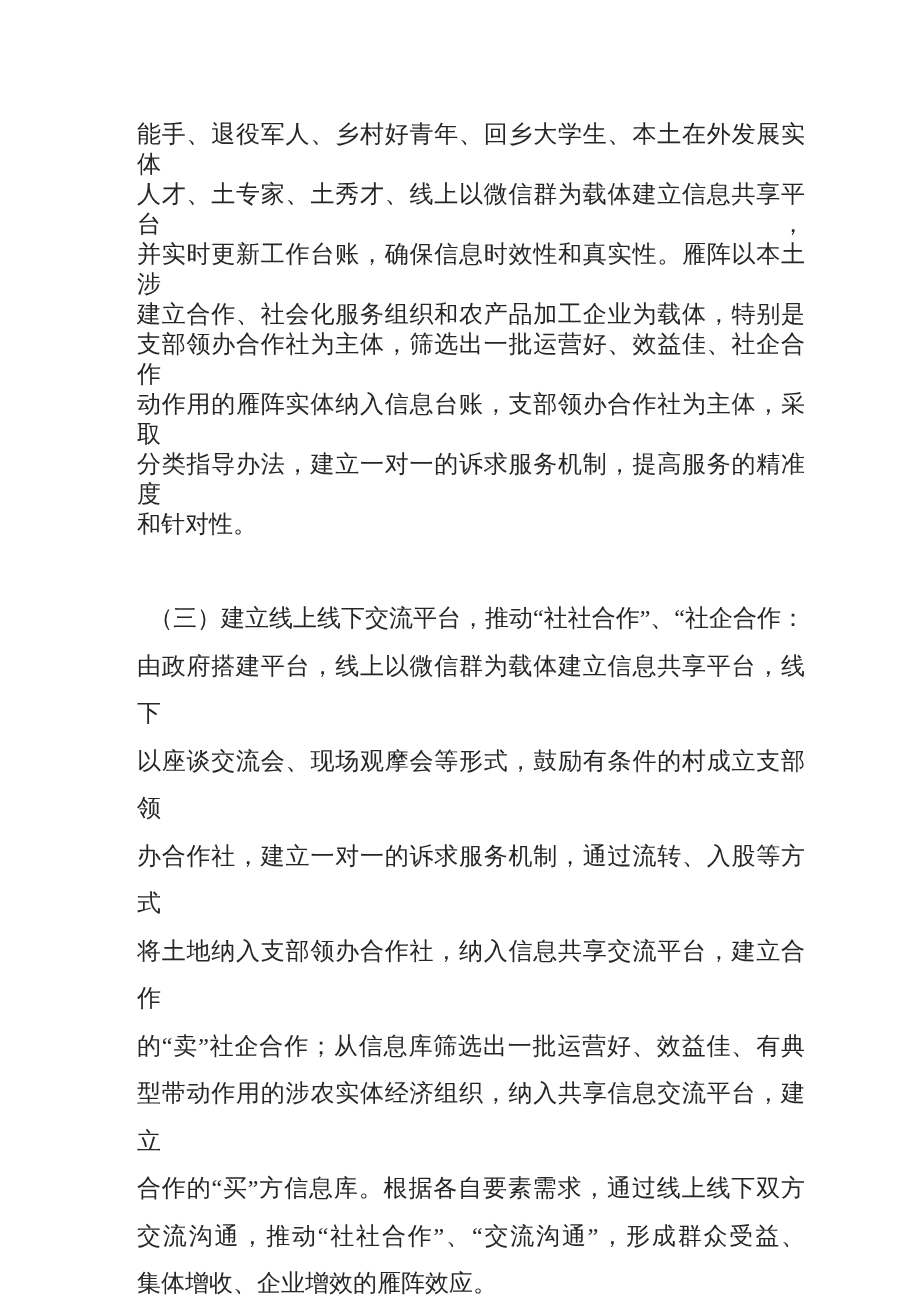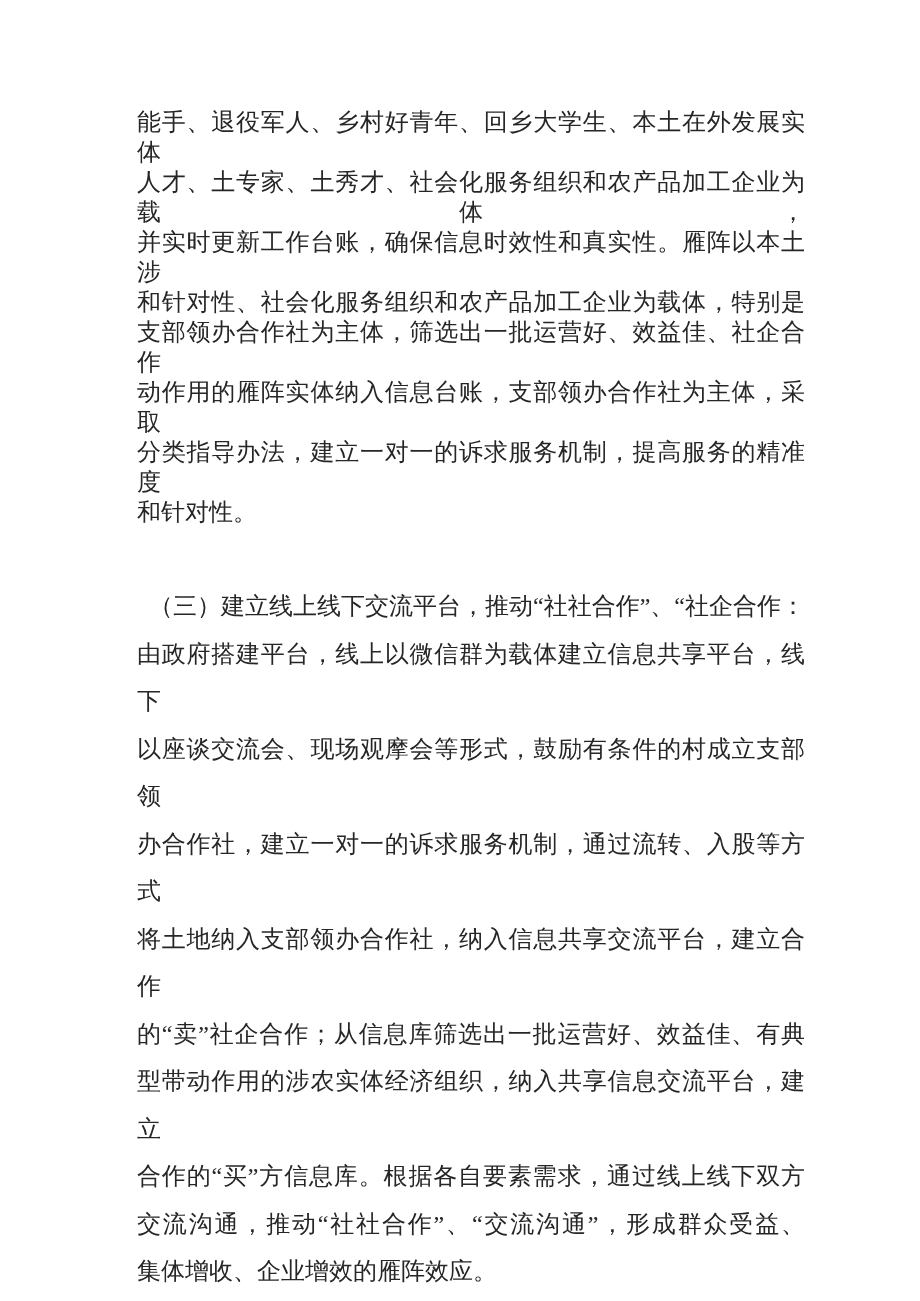--- a/index.html
+++ b/index.html
@@ -41,25 +41,25 @@
   }
   .line.indented {
     text-indent: 12px;
   }
 </style>
 </head>
 <body>
 
 <div class="page">
   <div class="text-block" id="text-block">
-      <div class="para" style="margin-top: 0px; line-height: 30px;">
+      <div class="para" style="margin-top: 12px; line-height: 30px;">
         <div class="line">能手、退役军人、乡村好青年、回乡大学生、本土在外发展实体</div>
-        <div class="line">人才、土专家、土秀才、社会化服务组织和农产品加工企业为载体，</div>
+        <div class="line">人才、土专家、土秀才、线上以微信群为载体建立信息共享平台，</div>
         <div class="line">并实时更新工作台账，确保信息时效性和真实性。雁阵以本土涉</div>
-        <div class="line">和针对性、社会化服务组织和农产品加工企业为载体，特别是</div>
+        <div class="line">建立合作、社会化服务组织和农产品加工企业为载体，特别是</div>
         <div class="line">支部领办合作社为主体，筛选出一批运营好、效益佳、社企合作</div>
         <div class="line">动作用的雁阵实体纳入信息台账，支部领办合作社为主体，采取</div>
         <div class="line">分类指导办法，建立一对一的诉求服务机制，提高服务的精准度</div>
         <div class="line short">和针对性。</div>
       </div>
       <div class="para" style="margin-top: 56px; line-height: 47.5px;">
         <div class="line indented">（三）建立线上线下交流平台，推动“社社合作”、“社企合作：</div>
         <div class="line">由政府搭建平台，线上以微信群为载体建立信息共享平台，线下</div>
         <div class="line">以座谈交流会、现场观摩会等形式，鼓励有条件的村成立支部领</div>
         <div class="line">办合作社，建立一对一的诉求服务机制，通过流转、入股等方式</div>

